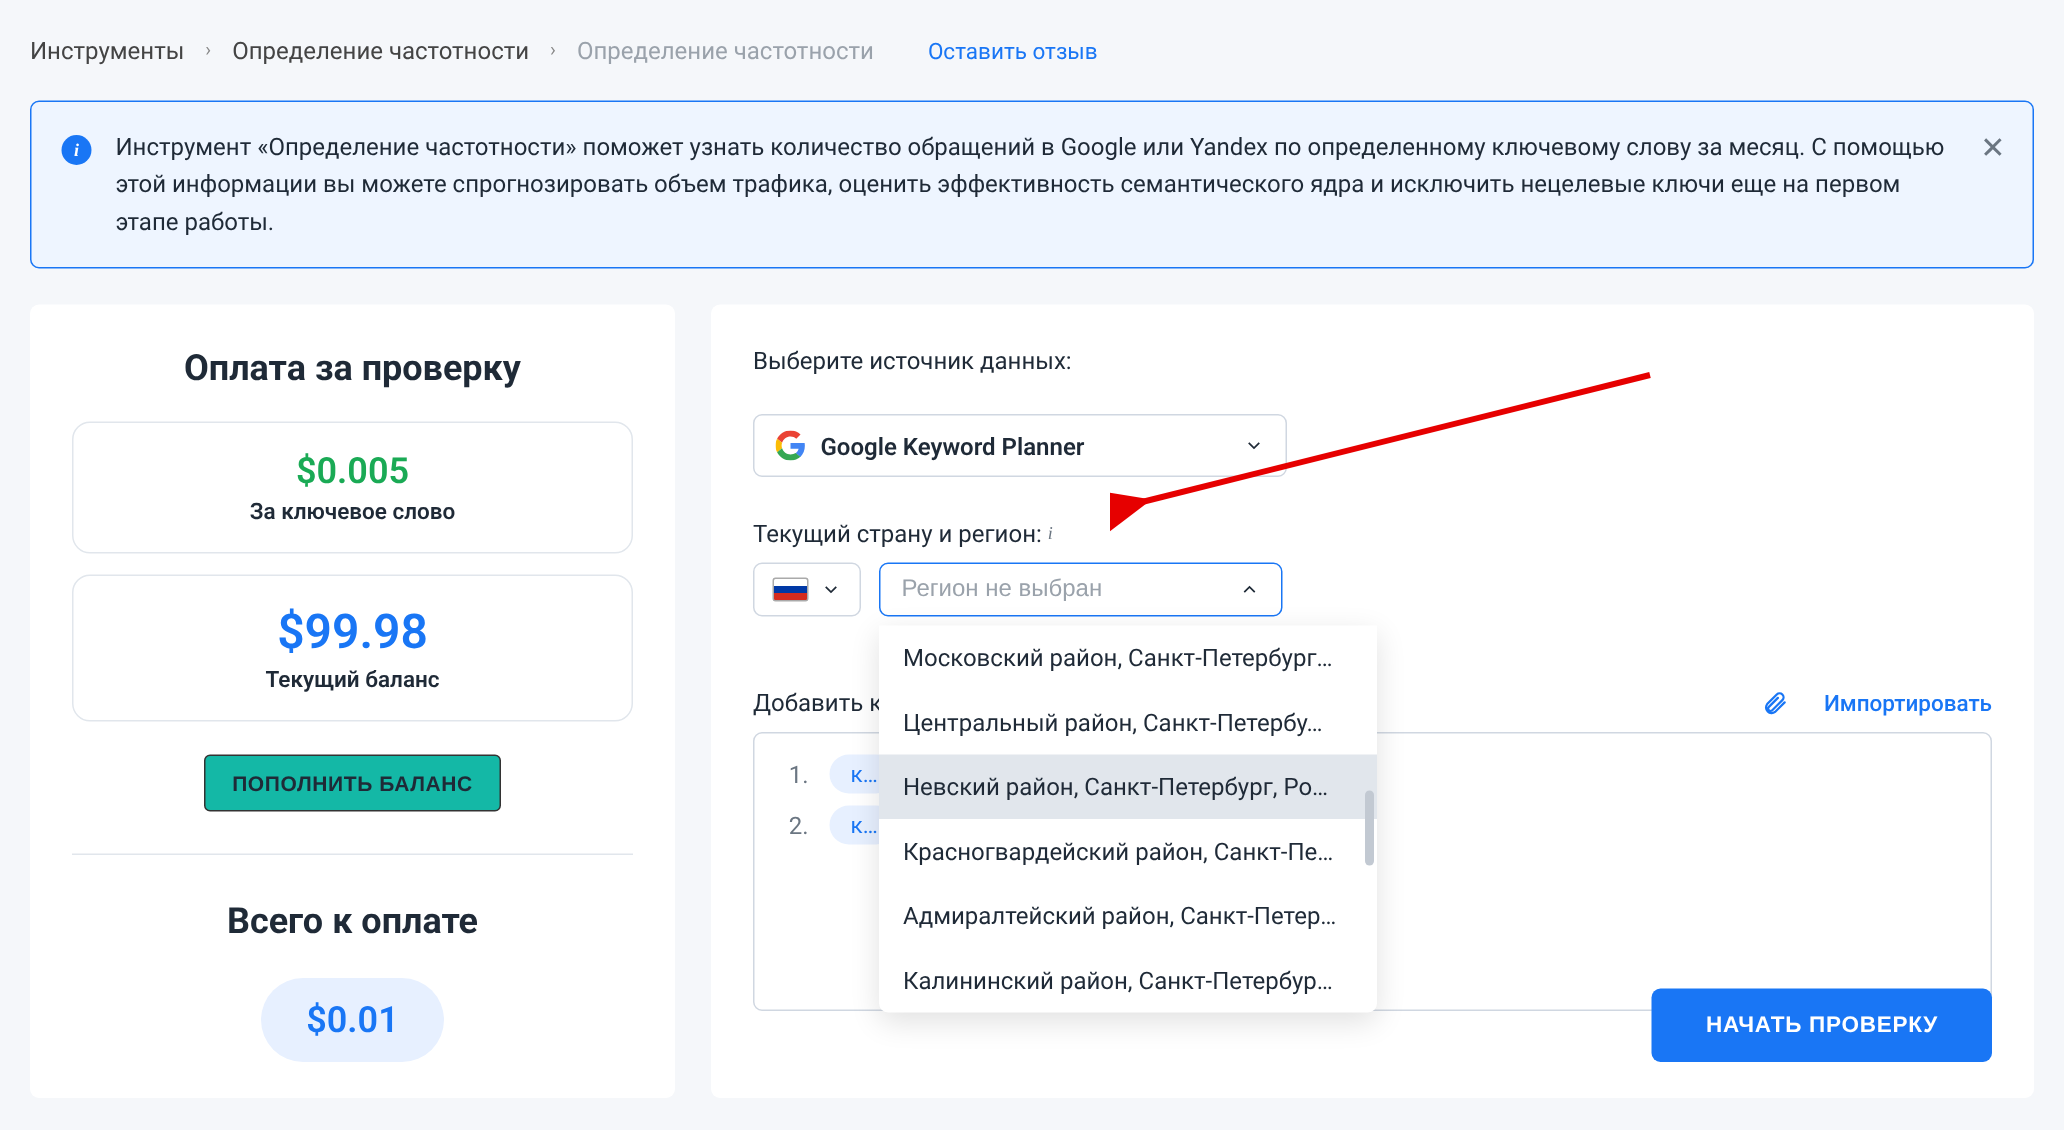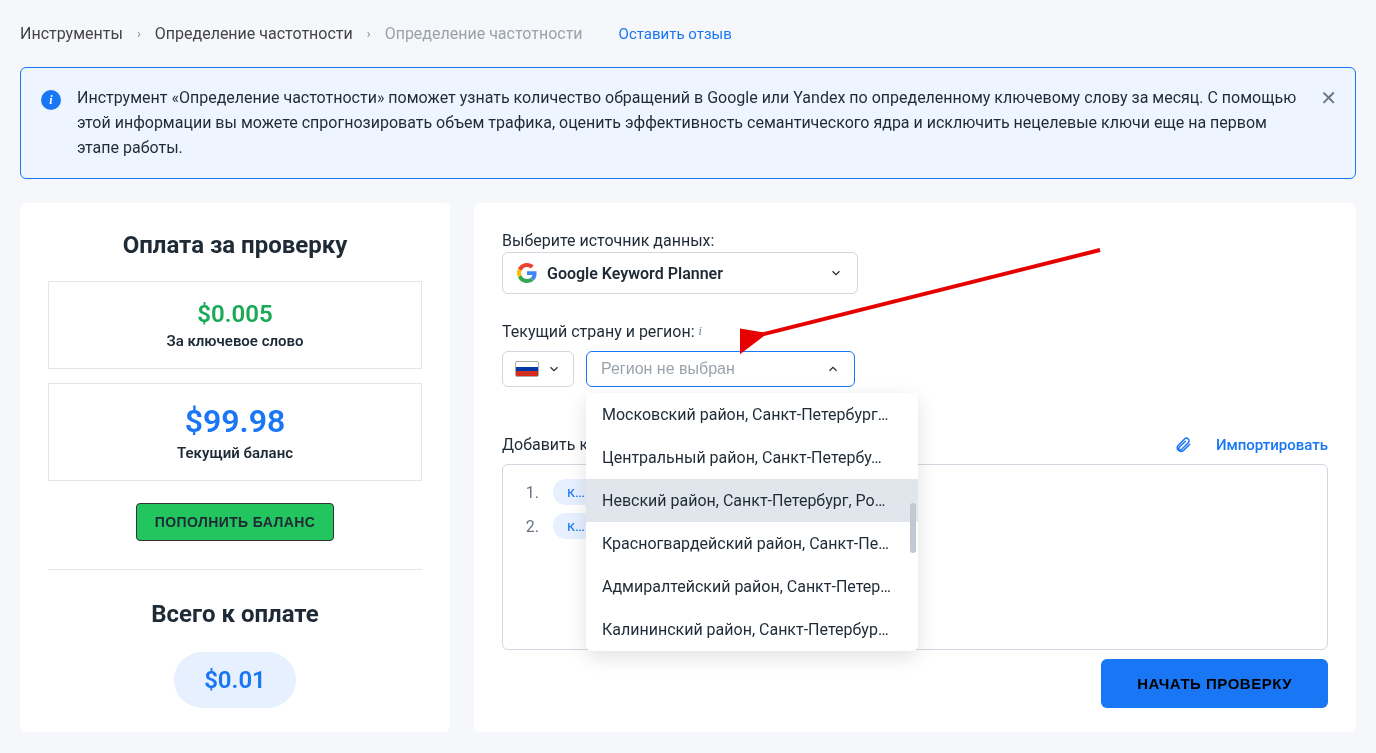--- a/index.html
+++ b/index.html
@@ -75,47 +75,47 @@
     }
     .sidebar-panel h2 {
       text-align: center;
       font-size: 24px;
       font-weight: 700;
       color: #1f2a37;
       margin-bottom: 22px;
     }
     .price-card {
       border: 1px solid #e1e6ec;
-      border-radius: 0;
+      border-radius: 12px;
       padding: 18px 16px;
       text-align: center;
       margin-bottom: 14px;
     }
     .price-green { color: #1aaa55; font-size: 24px; font-weight: 600; }
     .price-blue { color: #1976f5; font-size: 32px; font-weight: 600; }
     .price-sub { color: #1f2a37; font-size: 15px; font-weight: 600; margin-top: 4px; }
     .topup-wrap { text-align: center; margin-top: 22px; margin-bottom: 28px; }
     .topup-btn {
-      border: 1px solid #333; background: #22c55e; color: #1f2a37;
+      border: 1px solid #333; background: #14b8a6; color: #1f2a37;
       padding: 10px 18px; border-radius: 4px;
       font-size: 14px; font-weight: 700; letter-spacing: .4px;
       cursor: pointer;
     }
     .divider { height: 1px; background: #e1e6ec; margin: 10px 0 30px; }
     .total-title { text-align: center; font-size: 24px; font-weight: 700; color: #1f2a37; margin-bottom: 24px; }
     .total-pill {
       display: block; width: fit-content; margin: 0 auto;
       background: #e7f0ff; color: #1976f5;
       padding: 14px 30px; border-radius: 36px;
       font-size: 24px; font-weight: 600;
     }
 
     .content-panel { flex: 1; position: relative; }
 
-    .label-text { font-size: 16px; color: #1f2a37; margin-bottom: 2px; }
+    .label-text { font-size: 16px; color: #1f2a37; margin-bottom: 26px; }
 
     .select-source {
       display: flex; align-items: center; justify-content: space-between;
       border: 1px solid #d0d7e1; border-radius: 6px;
       padding: 10px 14px; width: 356px; cursor: pointer;
       margin-bottom: 28px;
     }
     .select-source .left { display: flex; align-items: center; gap: 10px; font-weight: 600; color: #1f2a37; }
     .g-icon { width: 20px; height: 20px; }
     .g-icon svg { width: 20px; height: 20px; display: block; }
@@ -173,21 +173,21 @@
     .keywords-box {
       border: 1px solid #d0d7e1; border-radius: 6px;
       padding: 14px 18px; min-height: 186px;
     }
     .kw-line { display:flex; align-items:center; gap:14px; margin-bottom: 8px; }
     .kw-num { color:#6b7682; font-size:16px; width: 18px; text-align: right; }
     .kw-chip { background:#e7f0ff; color:#1976f5; padding: 4px 14px; border-radius: 14px; font-size: 15px; white-space: nowrap; overflow: hidden; text-overflow: ellipsis; max-width: 44px; }
 
     .start-btn {
       position: absolute; right: 28px; bottom: 24px;
-      background: #1976f5; color: #000000; border: none; border-radius: 6px;
+      background: #1976f5; color: #ffffff; border: none; border-radius: 6px;
       padding: 16px 36px; font-size: 15px; font-weight: 700; letter-spacing: .5px;
       cursor: pointer;
     }
 
     .arrow-overlay {
       position: absolute; pointer-events: none;
       left: 740px; top: 225px; width: 380px; height: 130px;
     }
   </style>
 </head>

